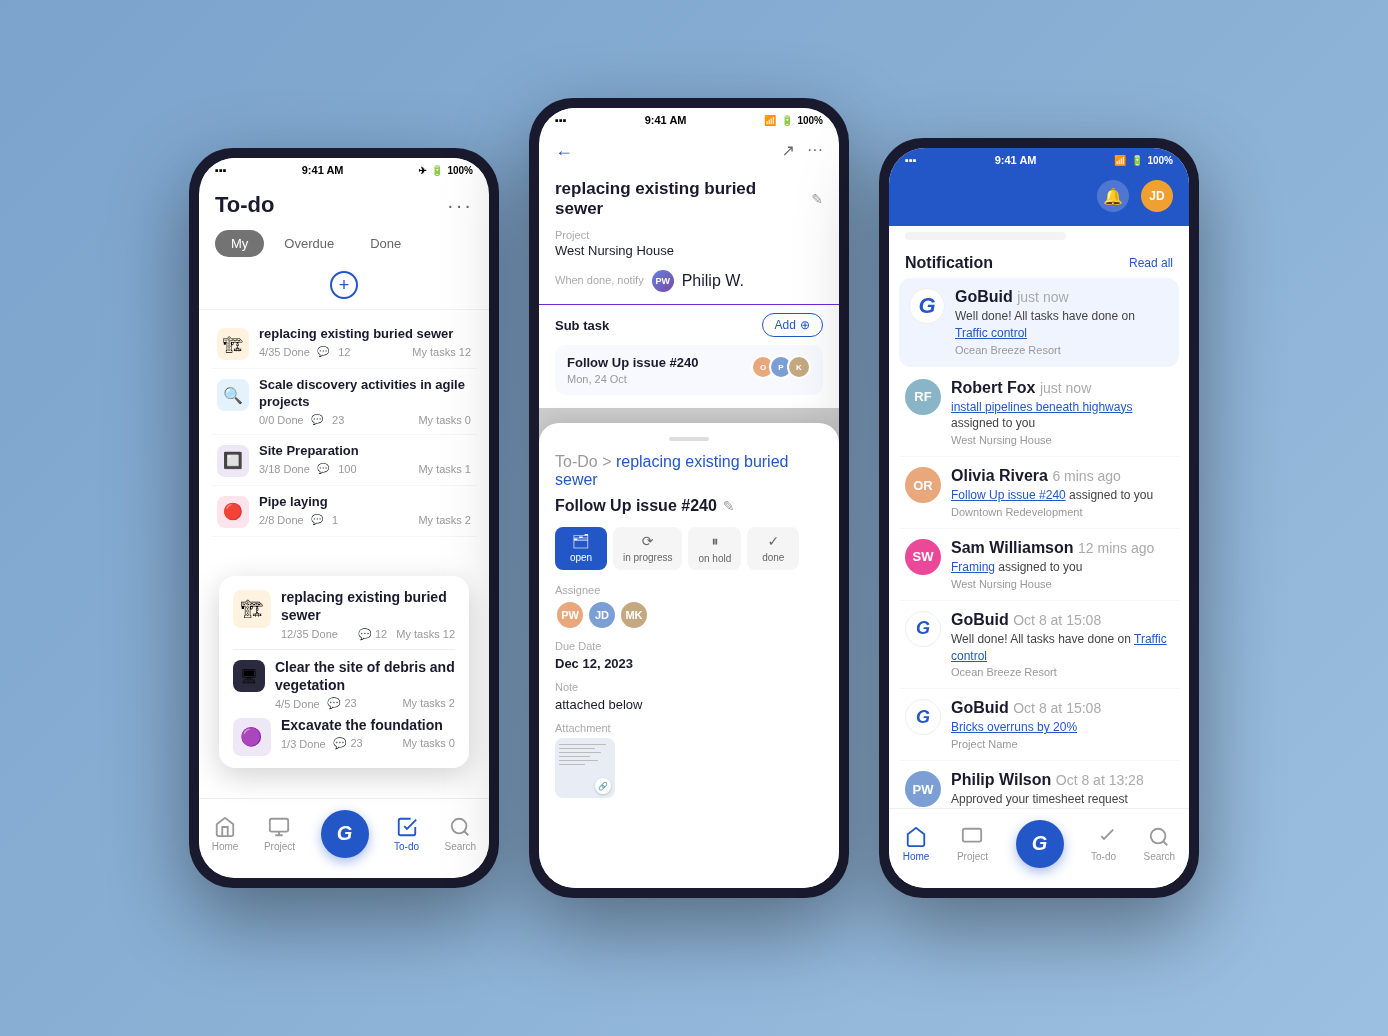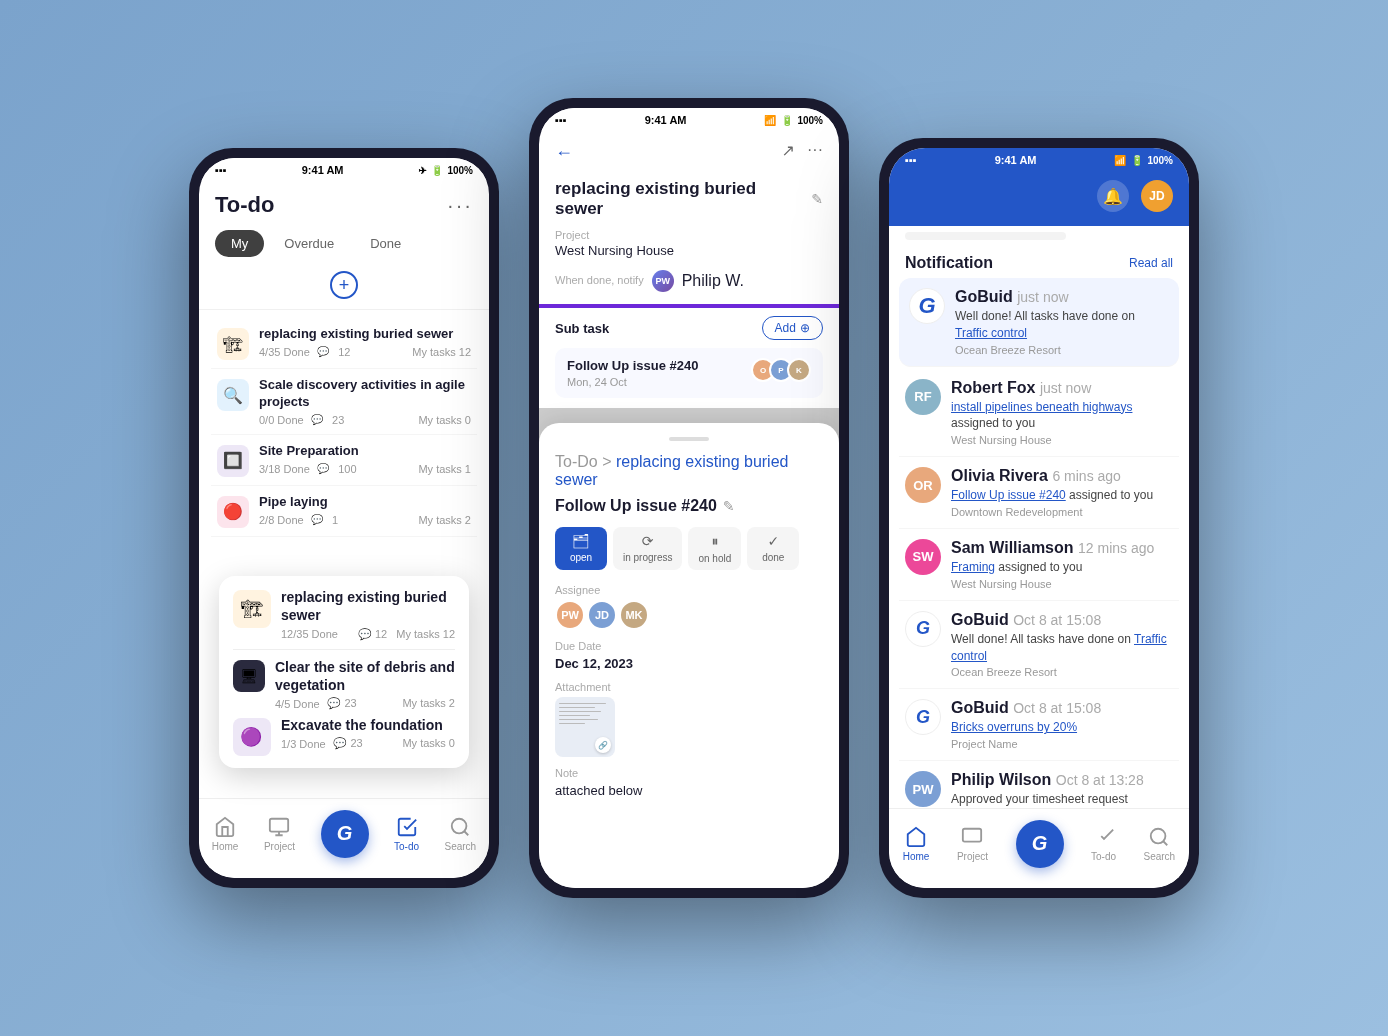--- a/index.html
+++ b/index.html
@@ -63,21 +63,21 @@
       gap: 4px;
     }
     .todo-tab {
       padding: 6px 16px;
       border-radius: 20px;
       font-size: 13px;
       font-weight: 500;
       cursor: pointer;
       border: none;
     }
-    .todo-tab.active { background: #404040; color: #fff; }
+    .todo-tab.active { background: #737373; color: #fff; }
     .todo-tab.inactive { background: transparent; color: #666; }
 
     .add-btn-row {
       display: flex;
       justify-content: center;
       padding: 6px 0 10px;
       border-bottom: 1px solid #f0f0f0;
     }
     .add-btn-circle {
       width: 28px; height: 28px;
@@ -203,21 +203,21 @@
       background: linear-gradient(135deg, #667eea, #764ba2);
       display: flex; align-items: center; justify-content: center;
       color: #fff; font-size: 9px; font-weight: 700;
     }
 
     .subtask-header {
       padding: 8px 16px;
       display: flex;
       justify-content: space-between;
       align-items: center;
-      border-top: 4px solid #6d28d9;
+      border-top: 1px solid #6d28d9;
     }
     .subtask-label { font-size: 13px; font-weight: 600; color: #1a1a2e; }
     .add-subtask-btn {
       background: #fff;
       border: 1.5px solid #2356c7;
       border-radius: 20px;
       padding: 4px 12px;
       font-size: 12px;
       color: #2356c7;
       cursor: pointer;
@@ -685,38 +685,38 @@
           <div class="p-avatar" style="background:#c4a882;">MK</div>
         </div>
       </div>
 
       <div class="popup-field">
         <div class="popup-field-label">Due Date</div>
         <div style="font-size:13px;font-weight:600;color:#1a1a2e;">Dec 12, 2023</div>
       </div>
 
       <div class="popup-field">
+        <div class="popup-field-label">Note</div>
+        <div style="font-size:13px;color:#1a1a2e;">attached below</div>
+      </div>
+
+      <div class="popup-field">
         <div class="popup-field-label">Attachment</div>
         <div class="attachment-thumb">
           <div class="attach-lines">
             <div class="attach-line" style="width:90%"></div>
             <div class="attach-line" style="width:70%"></div>
             <div class="attach-line" style="width:80%"></div>
             <div class="attach-line" style="width:60%"></div>
             <div class="attach-line" style="width:75%"></div>
             <div class="attach-line" style="width:50%"></div>
           </div>
           <div class="attach-link-icon">🔗</div>
         </div>
       </div>
-
-      <div class="popup-field">
-        <div class="popup-field-label">Note</div>
-        <div style="font-size:13px;color:#1a1a2e;">attached below</div>
-      </div>
     </div>
 
     <div class="bottom-nav">
       <div class="nav-item">
         <svg viewBox="0 0 24 24" fill="none" stroke="currentColor" stroke-width="2">
             <path d="M3 9l9-7 9 7v11a2 2 0 01-2 2H5a2 2 0 01-2-2z"></path>
           </svg>
         <span>Home</span>
       </div>
       <div class="nav-item">

